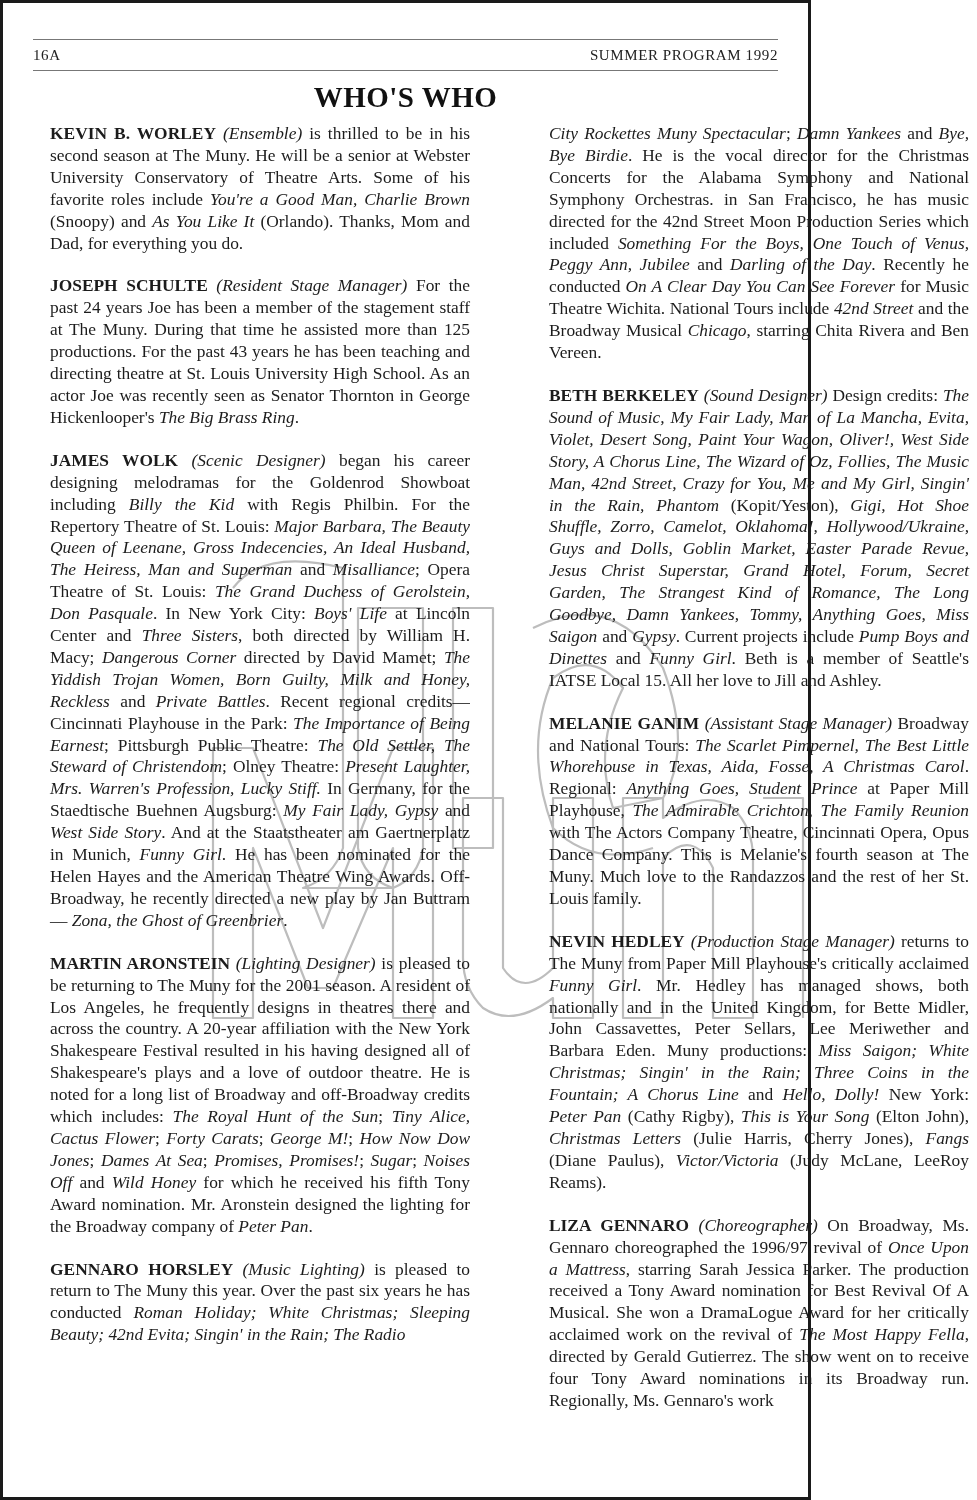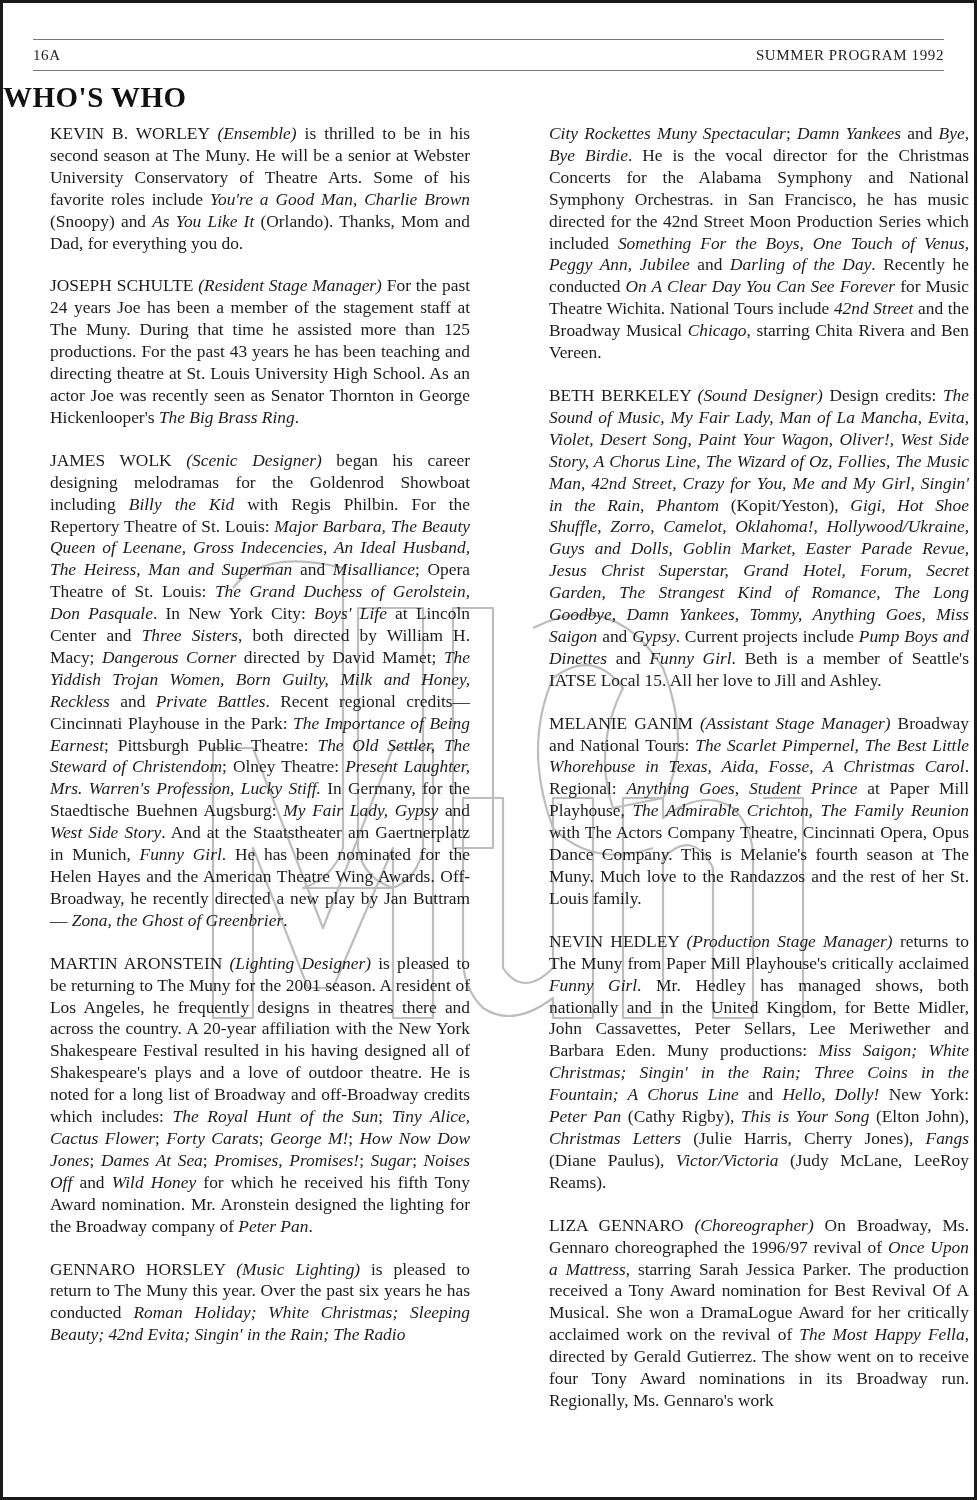--- a/index.html
+++ b/index.html
@@ -1,45 +1,45 @@
 <!DOCTYPE html>
 <html><head>
   <meta charset="utf-8">
   <style>
     html, body { margin: 0; padding: 0; background: #ffffff; }
     body { width: 977px; height: 1500px; position: relative; overflow: hidden; }
     .frame {
-      position: absolute; left: 0; top: 0; width: 977px; height: 1500px;
+      position: absolute; left: 0; top: 0; width: 811px; height: 1500px;
       box-sizing: border-box; border: 3px solid #1a1a1a; background: #fff;
     }
     .running-head {
       position: absolute; left: 30px; right: 30px; top: 36px; height: 30px;
       border-top: 1px solid #777; border-bottom: 1px solid #777;
       display: flex; justify-content: space-between; align-items: center;
       font-family: "Liberation Serif", serif; font-size: 15px; color: #222;
       letter-spacing: 0.6px;
     }
     .page-title {
-      position: absolute; left: 0; right: 0; top: 78px; 
+      position: absolute; left: 0; right: 0; top: 78px; text-align: center;
       font-family: "Liberation Serif", serif; font-weight: bold; font-size: 29px;
       color: #111; letter-spacing: 0.5px;
     }
     .watermark {
       position: absolute; left: 190px; top: 545px; width: 620px; height: 480px;
       pointer-events: none; z-index: 0;
     }
     .column {
       position: absolute; top: 120px; width: 420px; z-index: 1;
       font-family: "Liberation Serif", serif; font-size: 17.4px; line-height: 21.9px;
       color: #1c1c1c; text-align: justify;
     }
     .col-left { left: 47px; }
     .col-right { left: 510px; margin-left: 36px; }
     .bio { margin: 0 0 21px 0; }
-    .bio .name { font-weight: normal; }
+    .bio .name { font-weight: bold; }
     .bio i { font-style: italic; }
   </style>
 </head>
 <body>
 
 <div class="frame">
 
   <div class="running-head">
     <span>16A</span>
     <span>SUMMER PROGRAM 1992</span>

